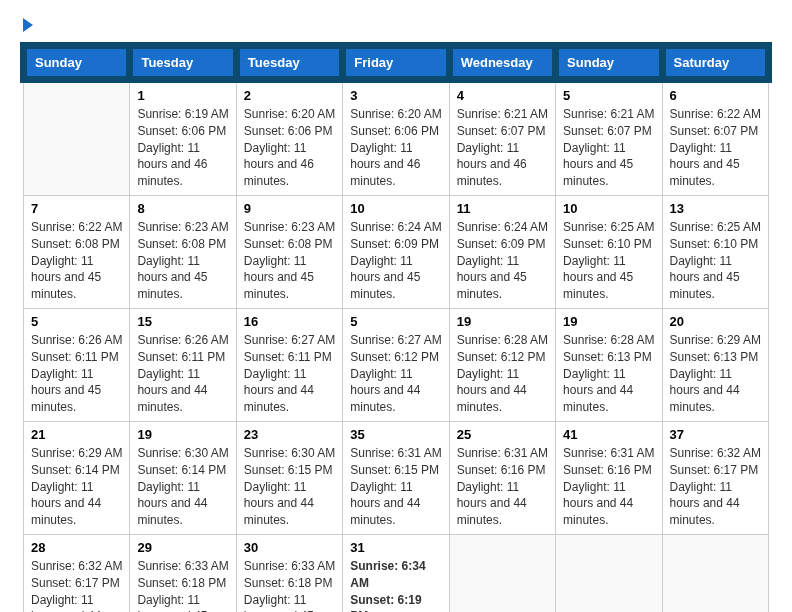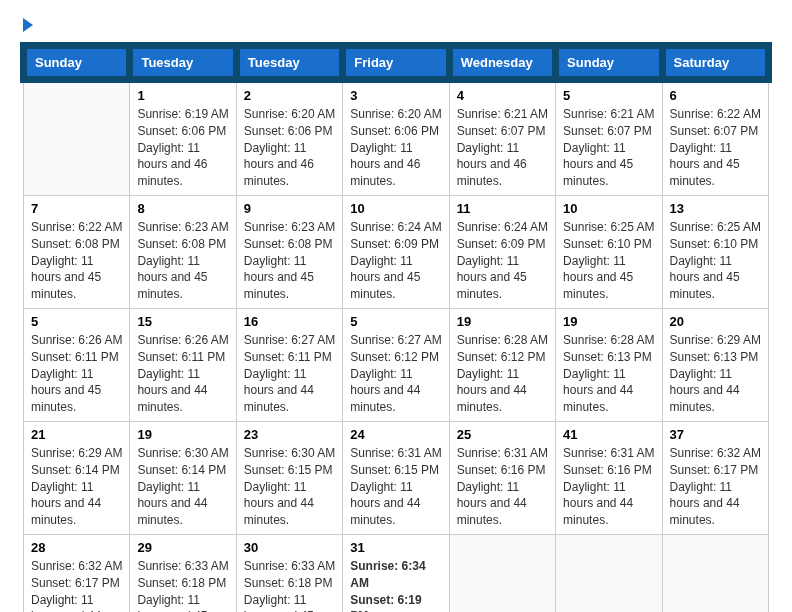--- a/index.html
+++ b/index.html
@@ -255,21 +255,21 @@
 Sunset: 6:14 PM
 Daylight: 11 hours and 44 minutes.</div>
         </td>
         <td>
           <div class="day-number">23</div>
           <div class="day-info" style="white-space: pre-line;">Sunrise: 6:30 AM
 Sunset: 6:15 PM
 Daylight: 11 hours and 44 minutes.</div>
         </td>
         <td>
-          <div class="day-number">24</div>
+          <div class="day-number">35</div>
           <div class="day-info" style="white-space: pre-line;">Sunrise: 6:31 AM
 Sunset: 6:15 PM
 Daylight: 11 hours and 44 minutes.</div>
         </td>
         <td>
           <div class="day-number">25</div>
           <div class="day-info" style="white-space: pre-line;">Sunrise: 6:31 AM
 Sunset: 6:16 PM
 Daylight: 11 hours and 44 minutes.</div>
         </td>

